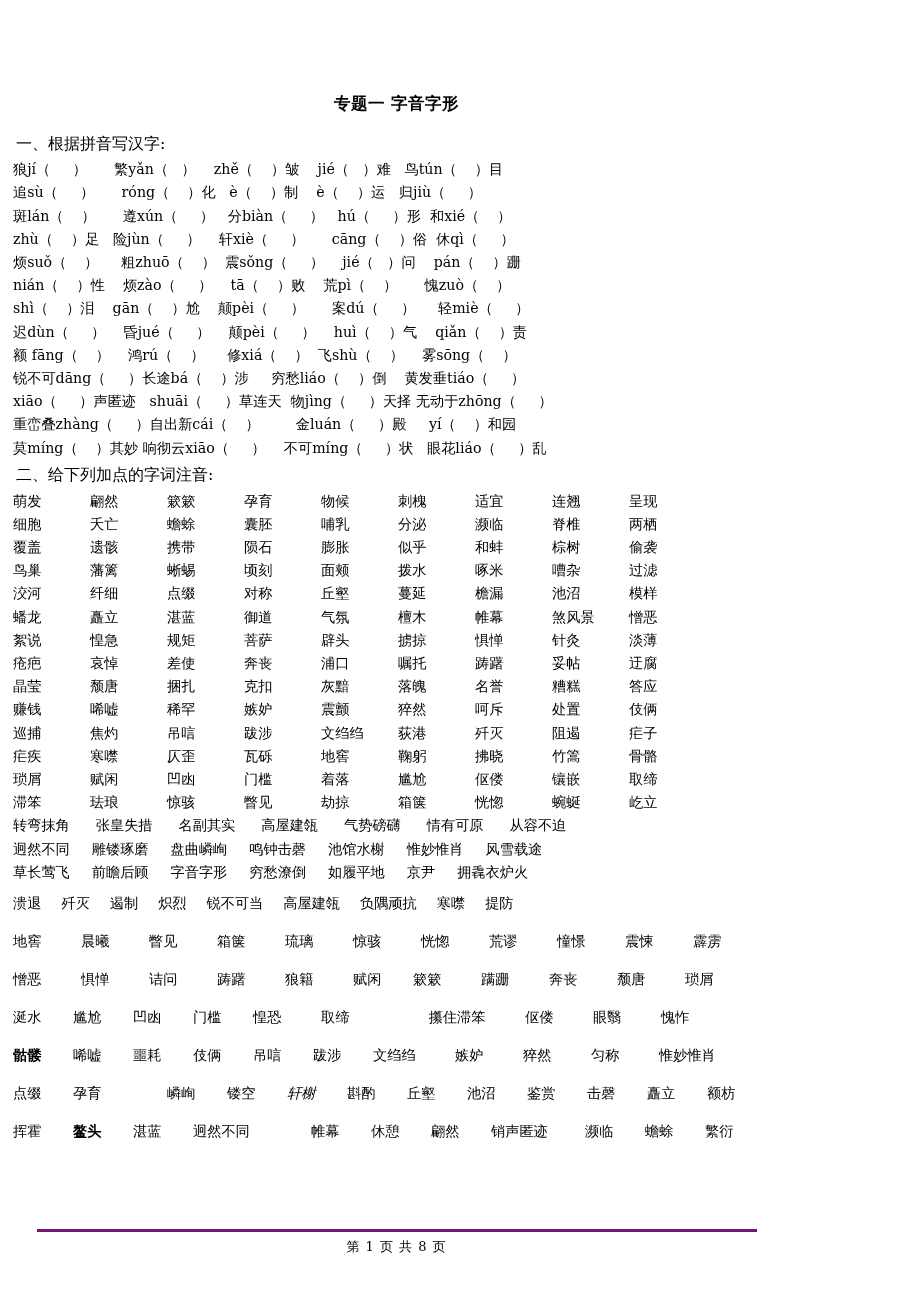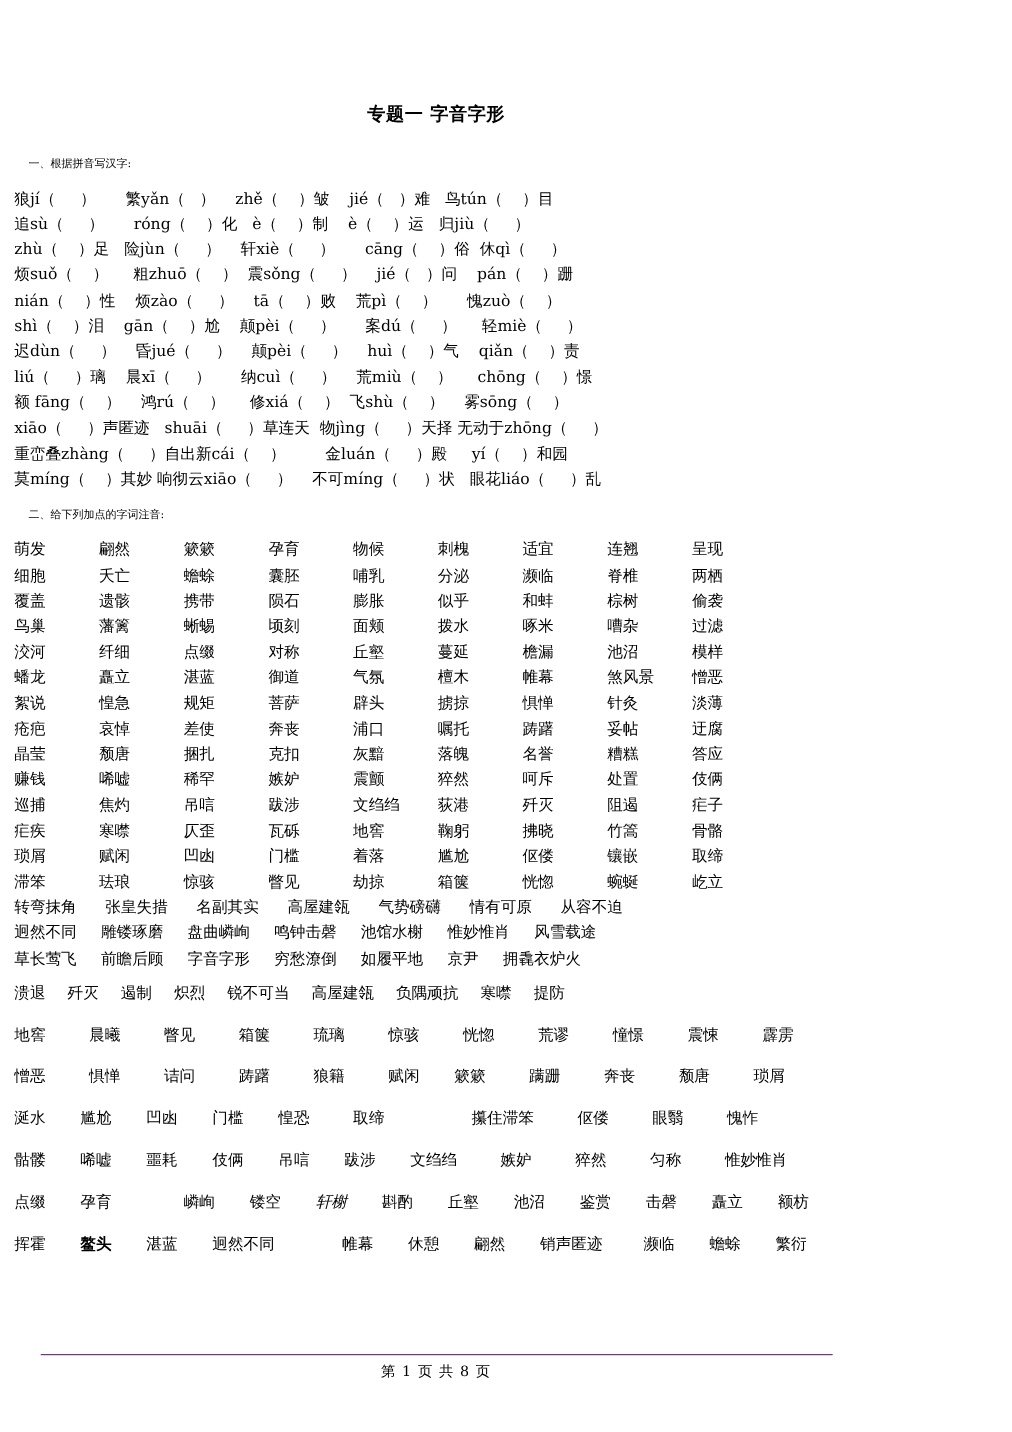--- a/index.html
+++ b/index.html
@@ -47,23 +47,23 @@
     border-bottom: 1.3px solid #000;
     height: 1em;
     vertical-align: -2px;
   }
   .blank-class { width: 62px; }
   .blank-name  { width: 74px; }
   .idline .gap { display: inline-block; width: 26px; }
 
   
   .sec-head {
-    font-size: 10px;
+    font-size: 16px;
     line-height: 1.42;
-    margin: 13px;
+    margin: 3px;
     padding-left: 13px;
     white-space: nowrap;
   }
   #section-one-heading { padding-top: 17px; }
   #section-two-heading { padding-top: 1px; }
 
   
   .pinyin-block {
     padding-left: 13px;
     font-size: 14.2px;
@@ -121,47 +121,48 @@
   .mixed-row > span { display: inline-block; }
 
   
   .footer {
     position: absolute;
     left: 0;
     right: 0;
     bottom: 46px;
     text-align: center;
     font-size: 13px;
-    border-top: 1px solid #701a75;
+    border-top: 3px solid #701a75;
     padding-top: 6px;
     width: 720px;
     margin: 0 auto;
   }
   .footer .ftxt { letter-spacing: 1px; }
 </style>
 </head>
 <body>
 
 <div class="page">
 
   <h1 class="doc-title">专题一 字音字形</h1>
 
 
   <div class="sec-head" id="section-one-heading">一、根据拼音写汉字:</div>
 
   <div class="pinyin-block" id="pinyin-lines">
       <div class="pinyin-line">狼jí（     ）      繁yǎn（   ）    zhě（    ）皱    jié（   ）难   鸟tún（    ）目</div>
       <div class="pinyin-line">追sù（     ）      róng（    ）化   è（    ）制    è（    ）运   归jiù（     ）</div>
+      <div class="pinyin-line">斑lán（    ）      遵xún（     ）   分biàn（     ）   hú（     ）形  和xié（    ）</div>
       <div class="pinyin-line">zhù（    ）足   险jùn（     ）    轩xiè（     ）      cāng（    ）俗  休qì（     ）</div>
       <div class="pinyin-line">烦suǒ（    ）     粗zhuō（    ）  震sǒng（     ）    jié（   ）问    pán（    ）跚</div>
       <div class="pinyin-line">nián（    ）性    烦zào（     ）    tā（    ）败    荒pì（    ）      愧zuò（    ）</div>
       <div class="pinyin-line">shì（    ）泪    gān（    ）尬    颠pèi（     ）      案dú（     ）     轻miè（     ）</div>
       <div class="pinyin-line">迟dùn（     ）    昏jué（     ）    颠pèi（     ）    huì（    ）气    qiǎn（    ）责</div>
-      <div class="pinyin-line">liú（     ）璃    晨xī（     ）      纳cuì（     ）    荒miù（    ）     chōng（    ）憬</div>
       <div class="pinyin-line">额 fāng（    ）    鸿rú（    ）     修xiá（    ）  飞shù（    ）    雾sōng（    ）</div>
+      <div class="pinyin-line">锐不可dāng（     ）长途bá（    ）涉     穷愁liáo（    ）倒    黄发垂tiáo（     ）</div>
       <div class="pinyin-line">xiāo（     ）声匿迹   shuāi（     ）草连天  物jìng（     ）天择 无动于zhōng（     ）</div>
       <div class="pinyin-line">重峦叠zhàng（     ）自出新cái（    ）        金luán（     ）殿     yí（    ）和园</div>
       <div class="pinyin-line">莫míng（    ）其妙 响彻云xiāo（     ）    不可míng（     ）状   眼花liáo（     ）乱</div>
     </div>
 
   <div class="sec-head" id="section-two-heading">二、给下列加点的字词注音:</div>
 
   <div class="grid-block" id="word-grid">
       <div class="grid-row">
         <span>萌发</span>
@@ -397,21 +398,21 @@
         <span style="width: 60px; flex: 0 0 60px; margin-right: 0px;">门槛</span>
         <span style="width: 68px; flex: 0 0 68px; margin-right: 0px;">惶恐</span>
         <span style="width: 68px; flex: 0 0 68px; margin-right: 0px;">取缔</span>
         <span style="width: 68px; flex: 0 0 68px; margin-right: 0px; text-align: right;">攥住</span>
         <span style="width: 68px; flex: 0 0 68px; margin-right: 0px;">滞笨</span>
         <span style="width: 68px; flex: 0 0 68px; margin-right: 0px;">伛偻</span>
         <span style="width: 68px; flex: 0 0 68px; margin-right: 0px;">眼翳</span>
         <span style="width: 68px; flex: 0 0 68px; margin-right: 0px;">愧怍</span>
       </div>
       <div class="loose-row">
-        <span style="width: 60px; flex: 0 0 60px; margin-right: 0px;">骷髅</span>
+        <span style="width: 60px; flex: 0 0 60px; margin-right: 0px; font-weight: bold;">骷髅</span>
         <span style="width: 60px; flex: 0 0 60px; margin-right: 0px;">唏嘘</span>
         <span style="width: 60px; flex: 0 0 60px; margin-right: 0px;">噩耗</span>
         <span style="width: 60px; flex: 0 0 60px; margin-right: 0px;">伎俩</span>
         <span style="width: 60px; flex: 0 0 60px; margin-right: 0px;">吊唁</span>
         <span style="width: 60px; flex: 0 0 60px; margin-right: 0px;">跋涉</span>
         <span style="width: 82px; flex: 0 0 82px; margin-right: 0px;">文绉绉</span>
         <span style="width: 68px; flex: 0 0 68px; margin-right: 0px;">嫉妒</span>
         <span style="width: 68px; flex: 0 0 68px; margin-right: 0px;">猝然</span>
         <span style="width: 68px; flex: 0 0 68px; margin-right: 0px;">匀称</span>
         <span style="width: 100px; flex: 0 0 100px; margin-right: 0px;">惟妙惟肖</span>

